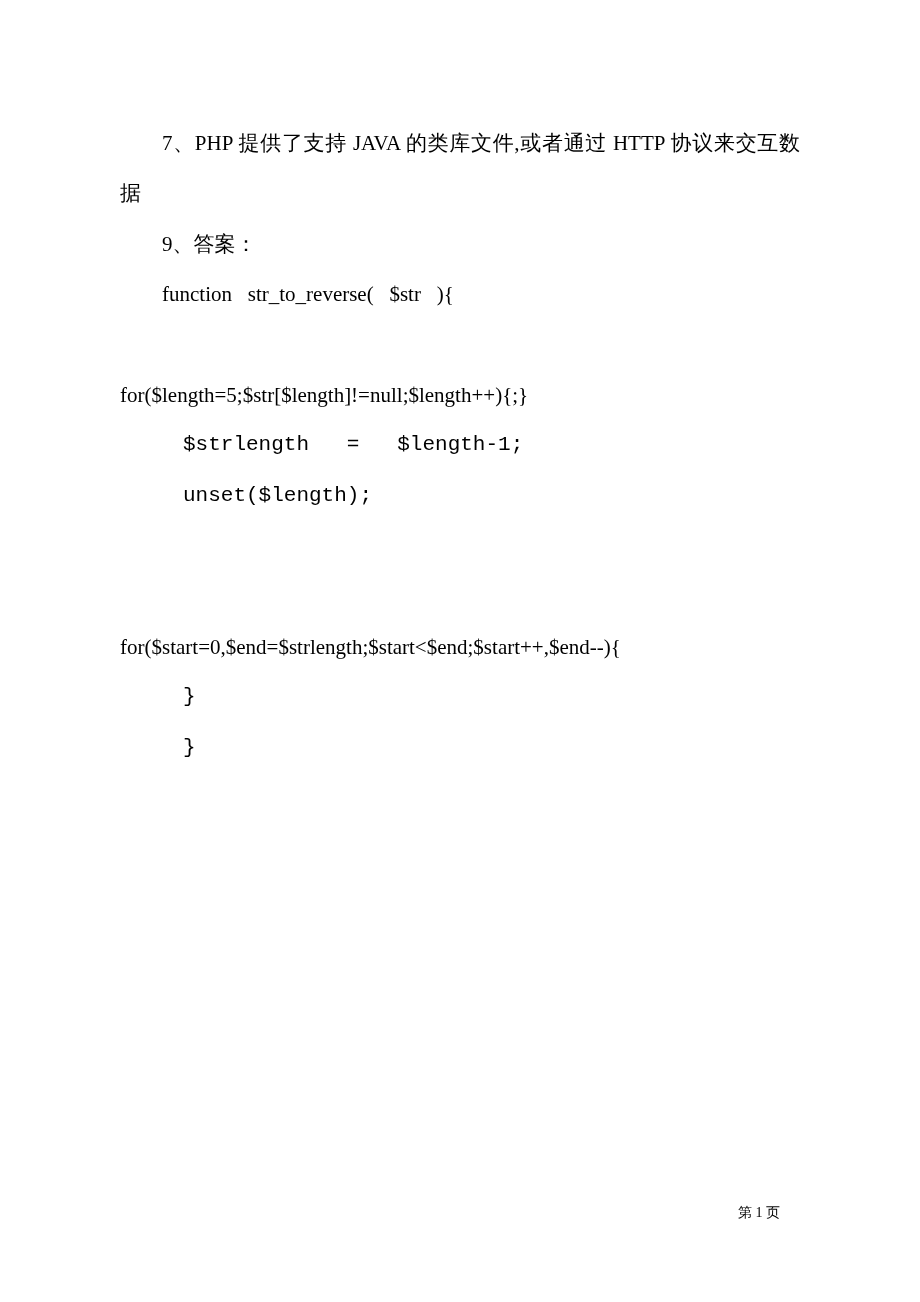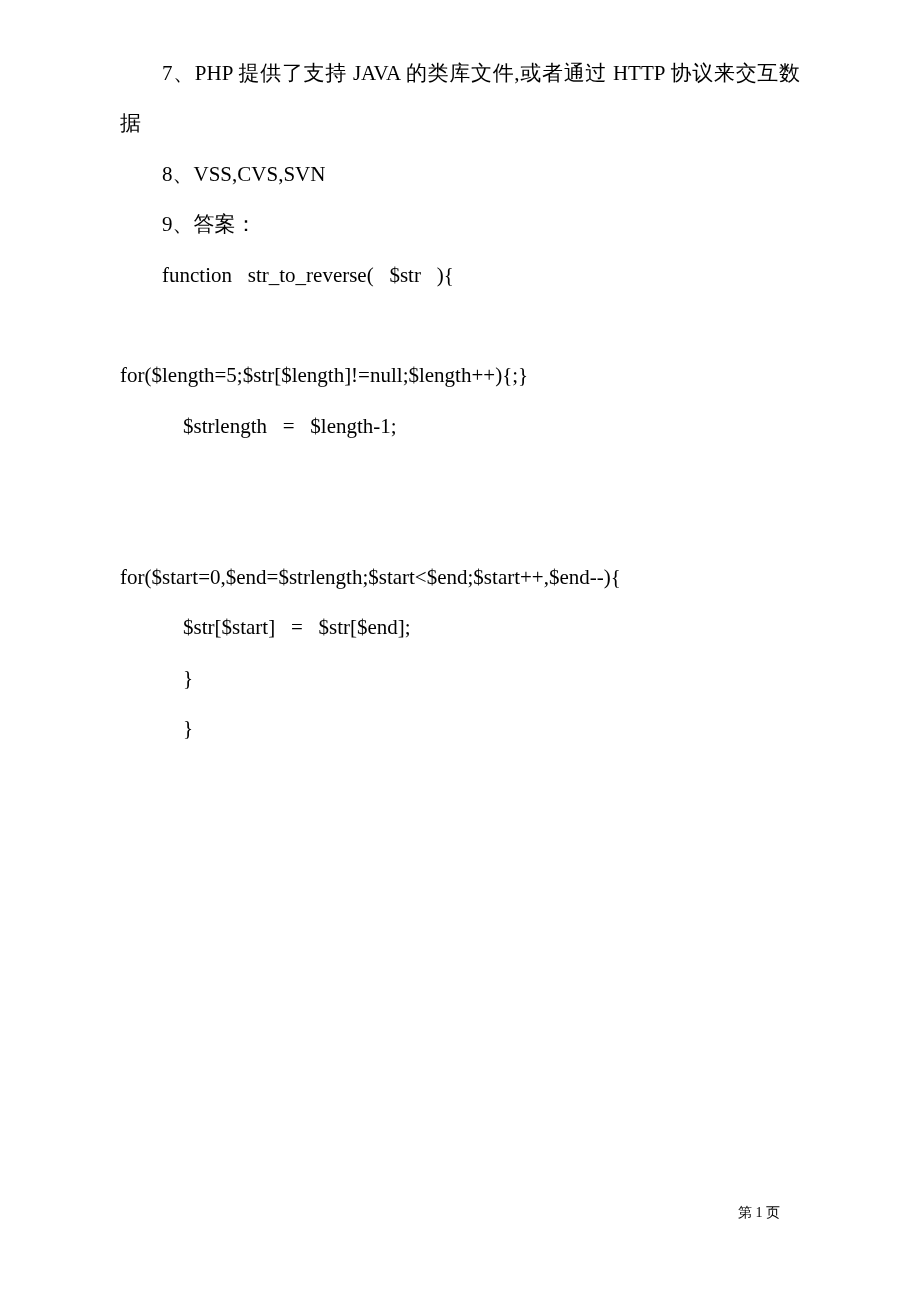--- a/index.html
+++ b/index.html
@@ -6,33 +6,34 @@
     margin: 0;
     padding: 0;
     background: #ffffff;
     width: 920px;
     height: 1302px;
     font-family: "SimSun", "宋体", serif;
     color: #000000;
     position: relative;
   }
   .page {
-    padding: 48px 120px 0 120px;
+    padding: 118px 120px 0 120px;
     font-size: 21px;
     line-height: 2.4;
     text-align: justify;
   }
   .indent {
     text-indent: 2em;
   }
   .no-indent {
     text-indent: 0;
   }
   .code-indent {
     text-indent: 3em;
+    font-family: Liberation Mono, monospace;
   }
   .page-number {
     position: absolute;
     bottom: 80px;
     right: 140px;
     font-size: 14px;
     font-family: "SimSun", "宋体", serif;
   }
   .line {
     white-space: pre;
@@ -40,27 +41,26 @@
   }
   .wrap {
     white-space: normal;
   }
 </style>
 </head>
 <body>
 
 <div class="page">
   <span class="line wrap" style="text-indent:2em;">7、PHP 提供了支持 JAVA 的类库文件,或者通过 HTTP 协议来交互数据</span>
-  <span class="line indent">8、VSS,CVS,SVN</span>
   <span class="line indent">9、答案：</span>
   <span class="line indent">function   str_to_reverse(   $str   ){</span>
   <span class="line">&nbsp;</span>
   <span class="line no-indent">for($length=5;$str[$length]!=null;$length++){;}</span>
   <span class="line code-indent">$strlength   =   $length-1;</span>
+  <span class="line code-indent">unset($length);</span>
   <span class="line">&nbsp;</span>
   <span class="line">&nbsp;</span>
   <span class="line wrap no-indent">for($start=0,$end=$strlength;$start&lt;$end;$start++,$end--){</span>
-  <span class="line code-indent">$str[$start]   =   $str[$end];</span>
   <span class="line code-indent">}</span>
   <span class="line code-indent">}</span>
 </div>
 
 <div class="page-number">第 1 页</div>
 
 </body></html>

